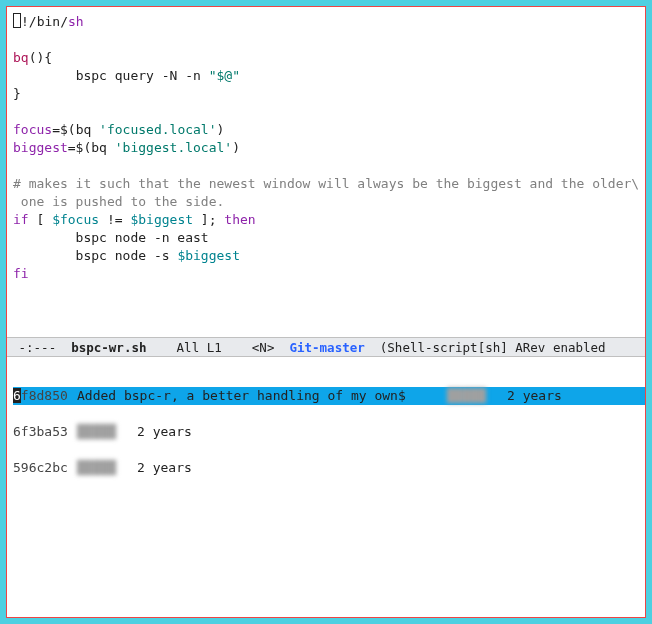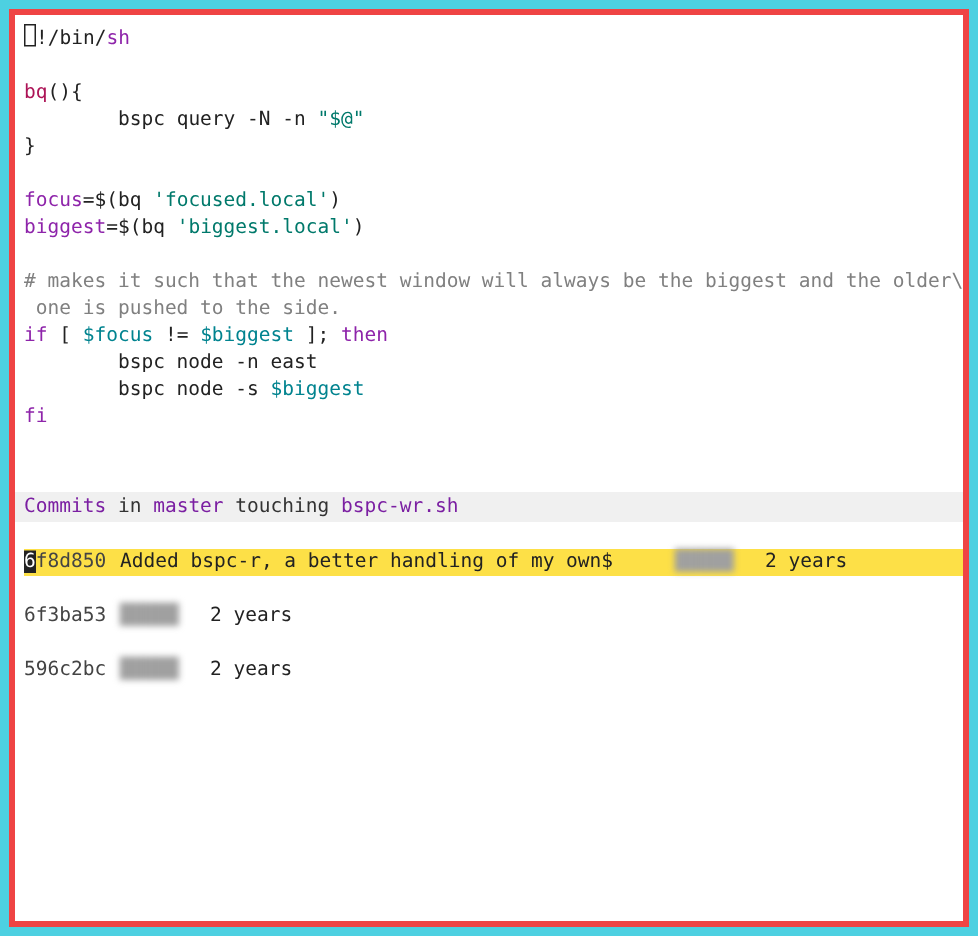--- a/index.html
+++ b/index.html
@@ -9,24 +9,25 @@
     overflow: hidden;
     font-family: "DejaVu Sans Mono", "Consolas", "Menlo", monospace;
     font-size: 13px;
     line-height: 18px;
     background: #4dd0e1;
   }
   .frame {
     position: absolute;
     left: 6px; top: 6px; right: 6px; bottom: 6px;
     background: #ffffff;
-    border: 4px solid #ef4444;
+    border: 1px solid #ef4444;
     display: flex;
     flex-direction: column;
     overflow: hidden;
+    gap: 12px;
   }
   .editor-pane {
     padding: 6px 0 6px 6px;
     white-space: pre;
     color: #222;
     flex: 0 0 auto;
     height: 318px;
     overflow: hidden;
   }
   .modeline {
@@ -55,21 +56,21 @@
     padding: 0 0 0 6px;
     white-space: pre;
     color: #222;
     overflow: hidden;
   }
   .commit-line { display: flex; }
   .commit-line .hash { color: #444; width: 64px; display: inline-block; }
   .commit-line .msg { display: inline-block; width: 370px; overflow: hidden; }
   .commit-line .auth { color: #a0a0a0; filter: blur(2px); display: inline-block; width: 60px; }
   .commit-line .age { color: #222; display: inline-block; text-align: left; flex: 1; padding-right: 10px; }
-  .commit-line.active { background: #fde047; }
+  .commit-line.active { background: #0ea5e9; }
   .commit-line.active .hash::first-letter { background: #222; color: #fff; }
   
   .c-comment { color: #808080; }
   .cursor-box { display:inline-block; border:1px solid #222; width:8px; height:15px; margin-bottom:-2px; }
   .tok-purple { color:#8e24aa; }
   .tok-str { color:#00796b; }
   .tok-teal { color:#00838f; }
   .tok-fnname { color:#ad1457; }
 </style>
 </head>
@@ -87,22 +88,22 @@
 <span class="tok-purple">biggest</span><span>=$(</span><span>bq </span><span class="tok-str">'biggest.local'</span><span>)</span>
 
 <span class="c-comment"># makes it such that the newest window will always be the biggest and the older\</span>
 <span class="c-comment"> one is pushed to the side.</span>
 <span class="tok-purple">if</span><span> [ </span><span class="tok-teal">$focus</span><span> != </span><span class="tok-teal">$biggest</span><span> ]; </span><span class="tok-purple">then</span>
 <span>        bspc node -n east</span>
 <span>        bspc node -s </span><span class="tok-teal">$biggest</span>
 <span class="tok-purple">fi</span>
 </div>
 
+  <div class="modeline"><span> -:---  </span><span class="em">bspc-wr.sh</span><span>    All L1    &lt;N&gt;  </span><span class="git">Git-master</span><span>  (Shell-script[sh] ARev enabled</span></div>
 
-  <div class="magit-header"><span class="kw">Commits</span><span> in </span><span class="kw">master</span><span> touching </span><span class="kw">bspc-wr.sh</span></div>
 
   <div class="magit-body">
 <div class="commit-line active"><span class="hash">6f8d850</span> <span class="msg">Added bspc-r, a better handling of my own$</span><span class="auth">█████</span><span class="age">2 years</span></div>
 <div class="commit-line"><span class="hash">6f3ba53</span> <span class="auth">█████</span><span class="age">2 years</span></div>
 <div class="commit-line"><span class="hash">596c2bc</span> <span class="auth">█████</span><span class="age">2 years</span></div>
   </div>
 
 
 </div>
 

